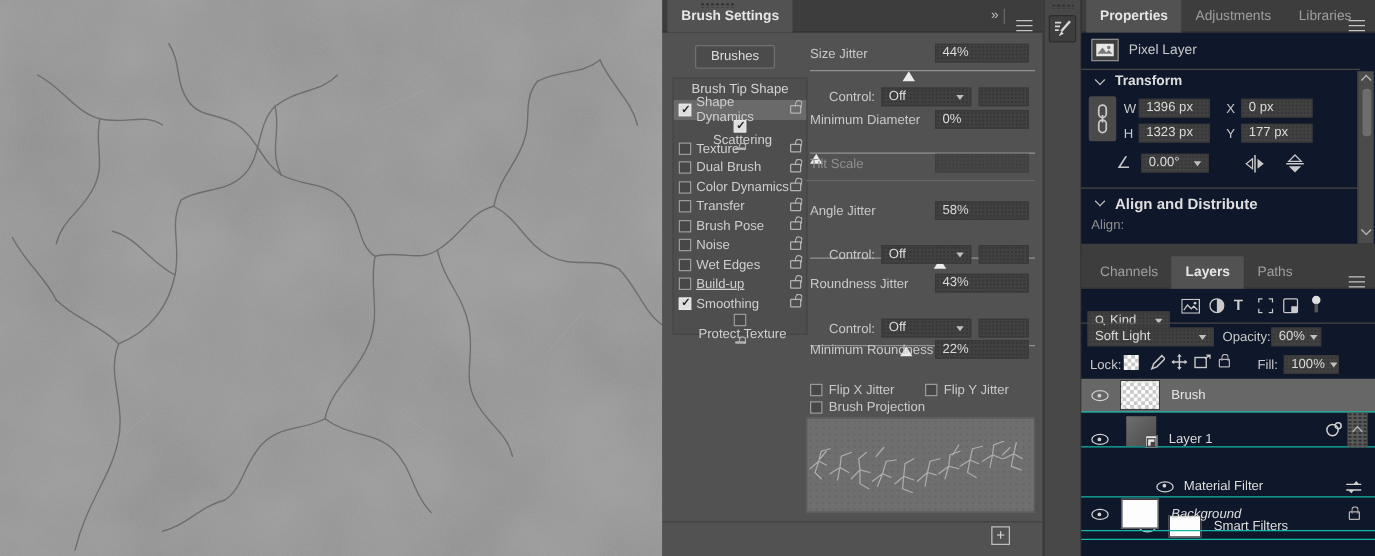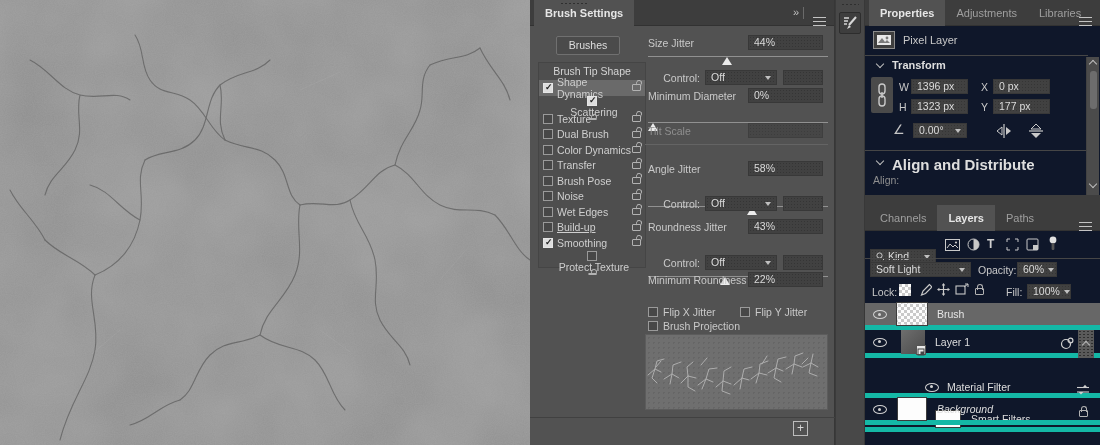--- a/index.html
+++ b/index.html
@@ -38,21 +38,21 @@
   .menu-lines { width:13px; height:1.5px; background:#c4c4c4; box-shadow:0 4px 0 #c4c4c4, 0 8px 0 #c4c4c4; display:inline-block; }
   .tabbar { position:absolute; left:0; right:0; top:0; height:26px; background:#3d3d3d; border-bottom:1px solid #323232; display:flex; }
   .tab { height:26px; line-height:26px; padding:0 11px; color:#9f9f9f; font-size:11px; cursor:default; }
   .tab.active { background:#525252; color:#e6e6e6; font-weight:bold; }
   .lbl { color:#c9c9c9; }
   .dim { color:#8f8f8f; }
   .hline { background:#646464; height:1px; }
   .grip { background-image:radial-gradient(#2f2f2f 1px, transparent 1px); background-size:4px 3px; }
 
   
-  .lrow { position:absolute; left:0; right:0; border-bottom:5px solid #14b8a6; display:flex; align-items:center; }
+  .lrow { position:absolute; left:0; right:0; border-bottom:1px solid #14b8a6; display:flex; align-items:center; }
   .checker { background:repeating-conic-gradient(#fdfdfd 0% 25%, #c9c9c9 0% 50%) 0 0/6px 6px; }
 </style>
 </head>
 <body>
 
 <div class="app">
 
   <div class="abs" style="left:0;top:0;width:530px;height:445px;">
     <svg width="530" height="445">
       <defs>
@@ -340,21 +340,21 @@
           <g fill="#c9c9c9">
             <path d="M9,1 l5,5 h-10 z" fill="none" stroke="#c9c9c9"></path>
             <rect x="2" y="7.4" width="14" height="1.2"></rect>
             <path d="M9,15 l5,-5 h-10 z"></path>
           </g>
         </svg>
     </div>
 
     <div class="abs" style="left:0;top:150px;width:223px;height:1px;background:#464646;"></div>
     <span class="twisty abs" style="left:12px;top:158px;"></span>
-    <div class="abs" style="left:27px;top:156px;font-weight:bold;color:#dedede;font-size:15px;">Align and Distribute</div>
+    <div class="abs" style="left:27px;top:156px;font-weight:bold;color:#dedede;font-size:12px;">Align and Distribute</div>
     <div class="abs dim" style="left:8px;top:174px;">Align:</div>
 
     <div class="abs" style="left:221px;top:57px;width:13px;height:138px;background:#4b4b4b;border-left:1px solid #424242;">
       <span class="twisty" style="position:absolute;left:3px;top:4px;transform:rotate(-135deg);"></span>
       <div style="position:absolute;left:3px;top:14px;width:7px;height:38px;background:#6d6d6d;border-radius:3px;"></div>
       <span class="twisty" style="position:absolute;left:3px;top:124px;transform:rotate(45deg);"></span>
     </div>
 
     <div class="abs" style="left:0;top:195px;width:235px;height:36px;background:#3d3d3d;"></div>
 
@@ -447,21 +447,21 @@
       <span>100%</span>
         <span class="chev"></span>
     </div>
 
     <div class="lrow" style="top:303px;height:27px;background:#676767;">
       <span class="eye" style="margin-left:8px;"></span>
       <span class="checker" style="margin-left:10px;width:30px;height:22px;border:1px dashed #f2f2f2;box-shadow:0 0 0 1px #3c3c3c;"></span>
       <span style="margin-left:10px;color:#e6e6e6;">Brush</span>
     </div>
 
-    <div class="lrow" style="top:330px;height:28px;">
+    <div class="lrow" style="top:330px;height:28px;align-items:flex-end;">
       <span class="eye" style="margin-left:8px;"></span>
       <span style="margin-left:14px;width:24px;height:24px;background:linear-gradient(135deg,#6e6e6e,#4b4b4b);position:relative;display:inline-block;">
         <span style="position:absolute;right:-1px;bottom:-1px;width:10px;height:10px;background:#e9e9e9;border:1px solid #555;display:block;">
           <svg width="8" height="8">
               <rect x="1" y="1" width="6" height="6" fill="none" stroke="#444"></rect>
               <rect x="3.5" y="3.5" width="3.5" height="3.5" fill="#444"></rect>
             </svg>
         </span>
       </span>
       <span style="margin-left:10px;color:#dedede;">Layer 1</span>

